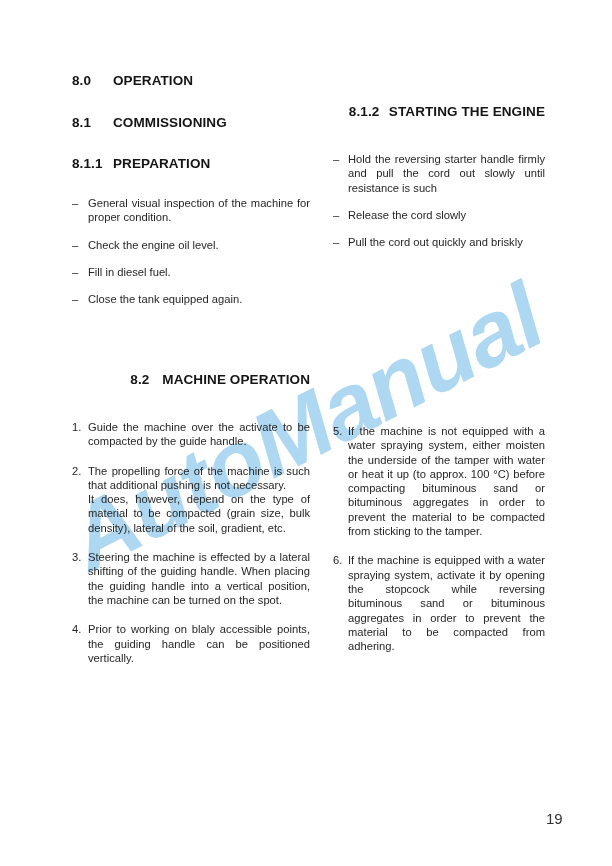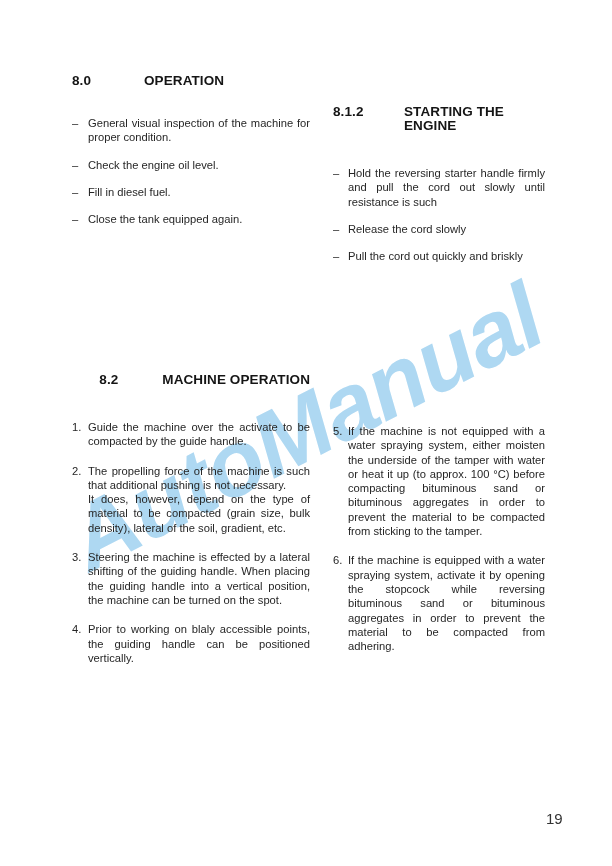--- a/index.html
+++ b/index.html
@@ -33,21 +33,20 @@
 
   .col { position: absolute; z-index: 1; }
 
   .h {
     display: flex;
     font-weight: bold;
     font-size: 13.5px;
     line-height: 14px;
     color: #151515;
     letter-spacing: 0.1px;
-    gap: 31px;
   }
   .h .num { flex: 0 0 auto; }
   .w41 { min-width: 41px; }
   .w40 { min-width: 40px; }
   .w32 { min-width: 32px; }
 
   .mb28 { margin-bottom: 28px; }
   .mb27 { margin-bottom: 27px; }
   .mb25 { margin-bottom: 25px; }
   .mb33 { margin-bottom: 33px; justify-content: flex-end; }
@@ -85,20 +84,28 @@
 <div class="page">
 
   <div class="watermark">
     <span>AutoManual</span>
   </div>
 
   <div class="col body-txt" style="left:72px; top:74px; width:238px;">
     <div class="h mb28">
       <span class="num w41">8.0</span>
         <span>OPERATION</span>
+    </div>
+    <div class="h mb27">
+      <span class="num w41">8.1</span>
+        <span>COMMISSIONING</span>
+    </div>
+    <div class="h mb25">
+      <span class="num w41">8.1.1</span>
+        <span>PREPARATION</span>
     </div>
     <ul class="blist">
       <li class="bl">
         <span class="d">–</span>
         <p>General visual inspection of the machine for proper condition.</p>
       </li>
       <li class="bl">
         <span class="d">–</span>
         <p>Check the engine oil level.</p>
       </li>

